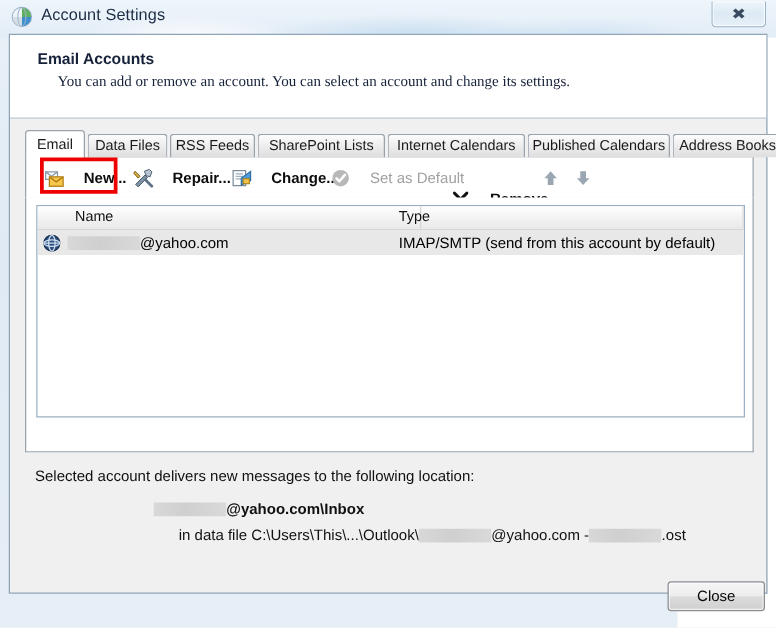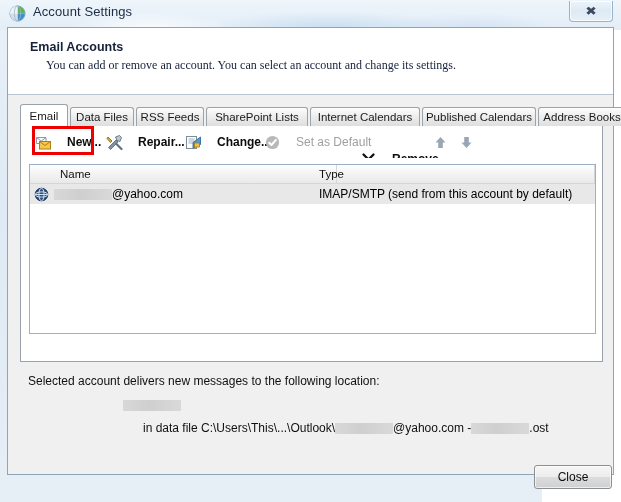--- a/index.html
+++ b/index.html
@@ -450,20 +450,21 @@
           </div>
         </div>
       </div>
     </div>
 
     <div id="info-block">
       <div id="info-line1">Selected account delivers new messages to the following location:</div>
 
       <div id="info-line2">
         <span class="redacted" style="width:58px;height:11px;"></span>
+        <span>@yahoo.com\Inbox</span>
       </div>
 
       <div id="info-line3">
         <span>in data file C:\Users\This\...\Outlook\</span>
         <span class="redacted" style="width:58px;height:11px;"></span>
         <span>@yahoo.com - </span>
         <span class="redacted" style="width:58px;height:11px;"></span>
         <span>.ost</span>
       </div>
 

